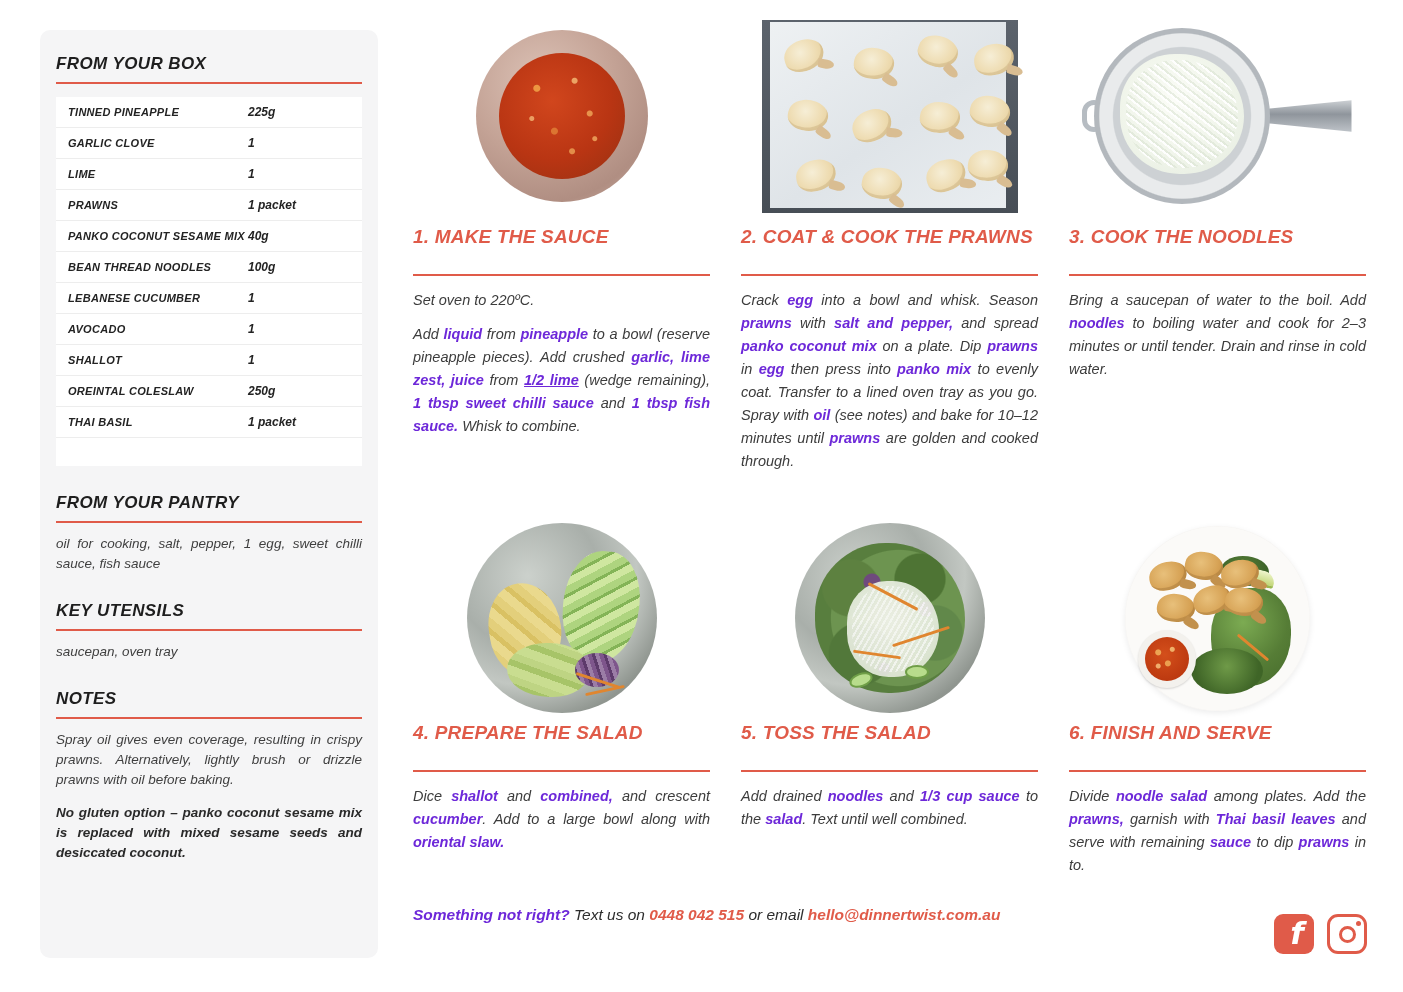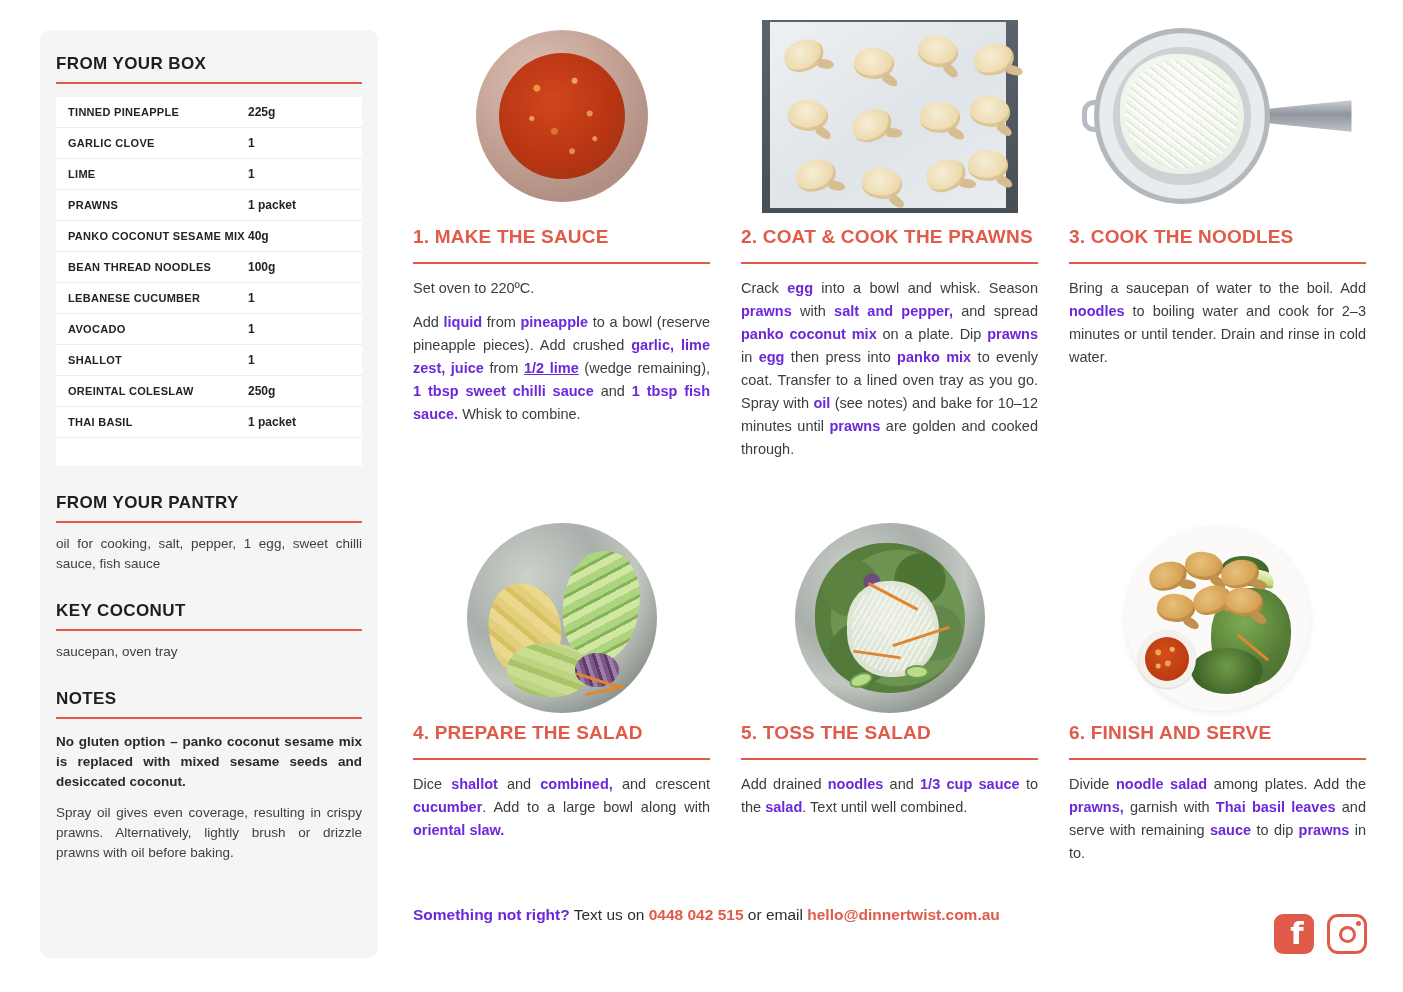--- a/index.html
+++ b/index.html
@@ -3,42 +3,42 @@
 <meta charset="utf-8">
 <style>
   :root{
     --accent:#E05B49;
     --ink:#1e1e1e;
     --body:#3c3c3c;
   }
   *{box-sizing:border-box;margin:0;padding:0;}
   html,body{background:#ffffff;}
   body{font-family:"Liberation Sans", sans-serif;}
-  .page{position:relative;width:1403px;height:992px;background:#ffffff;overflow:hidden;}
+  .page{position:relative;width:1403px;height:992px;background:#ffffff;overflow:hidden;font-style:italic;}
 
   
   .sidebar{position:absolute;left:40px;top:30px;width:338px;height:928px;
     background:#f5f5f6;border-radius:10px;padding:24px 16px 0 16px;}
   .side-title{font-size:17px;font-weight:700;color:var(--ink);letter-spacing:.4px;}
   .side-rule{border-bottom:2px solid var(--accent);margin-top:8px;}
   .ing-table{background:#ffffff;margin-top:13px;padding-bottom:28px;}
   .ing-row{display:flex;align-items:center;height:31px;border-bottom:1px solid #ededed;padding:0 6px 0 12px;}
   .ing-name{flex:1;font-size:11px;font-weight:700;color:#232323;letter-spacing:.3px;}
   .ing-qty{width:108px;font-size:12px;font-weight:700;color:#232323;}
   .side-section{margin-top:27px;}
   .side-body{font-size:13.5px;line-height:20px;color:#3f3f3f;text-align:justify;margin-top:11px;}
   .side-body.bold-para{margin-top:13px;}
   .side-body .b{font-weight:700;color:#2a2a2a;}
 
   
   .steps{position:absolute;left:413px;top:10px;width:953px;display:grid;
     grid-template-columns:297px 297px 297px;column-gap:31px;grid-template-rows:505px auto;}
   .photo{height:212px;display:flex;align-items:center;justify-content:center;position:relative;}
   .step:nth-child(n+4) .photo{height:200px;margin-top:3px;}
-  .step-head{border-bottom:2px solid var(--accent);padding-bottom:14px;margin-top:4px;}
+  .step-head{border-bottom:2px solid var(--accent);padding-bottom:26px;margin-top:4px;}
   .step-title{font-size:19px;font-weight:700;color:var(--accent);letter-spacing:.2px;}
   .step-body{margin-top:13px;}
   .step-body p{font-size:14.5px;line-height:23px;color:var(--body);text-align:justify;margin-bottom:11px;}
   .b{font-weight:700;color:#6d28d9;}
   .u{text-decoration:underline;}
   .link{color:var(--accent);font-weight:700;}
 
   
   .footer{position:absolute;left:413px;top:902px;width:820px;font-size:15.5px;line-height:25px;color:#2d2d2d;}
   .social{position:absolute;left:1274px;top:914px;display:flex;gap:13px;}
@@ -192,30 +192,30 @@
         </div>
     </div>
 
     <div class="side-section">
       <h2 class="side-title">FROM YOUR PANTRY</h2>
       <div class="side-rule"></div>
       <p class="side-body">oil for cooking, salt, pepper, 1 egg, sweet chilli sauce, fish sauce</p>
     </div>
 
     <div class="side-section">
-      <h2 class="side-title">KEY COCONUT</h2>
+      <h2 class="side-title">KEY UTENSILS</h2>
       <div class="side-rule"></div>
       <p class="side-body">saucepan, oven tray</p>
     </div>
 
     <div class="side-section">
       <h2 class="side-title">NOTES</h2>
       <div class="side-rule"></div>
+      <p class="side-body">Spray oil gives even coverage, resulting in crispy prawns. Alternatively, lightly brush or drizzle prawns with oil before baking.</p>
       <p class="side-body bold-para"><span class="b">No gluten option – panko coconut sesame mix is replaced with mixed sesame seeds and desiccated coconut.</span></p>
-      <p class="side-body">Spray oil gives even coverage, resulting in crispy prawns. Alternatively, lightly brush or drizzle prawns with oil before baking.</p>
     </div>
   </aside>
 
   <main class="steps">
 
     <section class="step">
       <div class="photo">
         <div class="jar"></div>
       </div>
       <div class="step-head">

